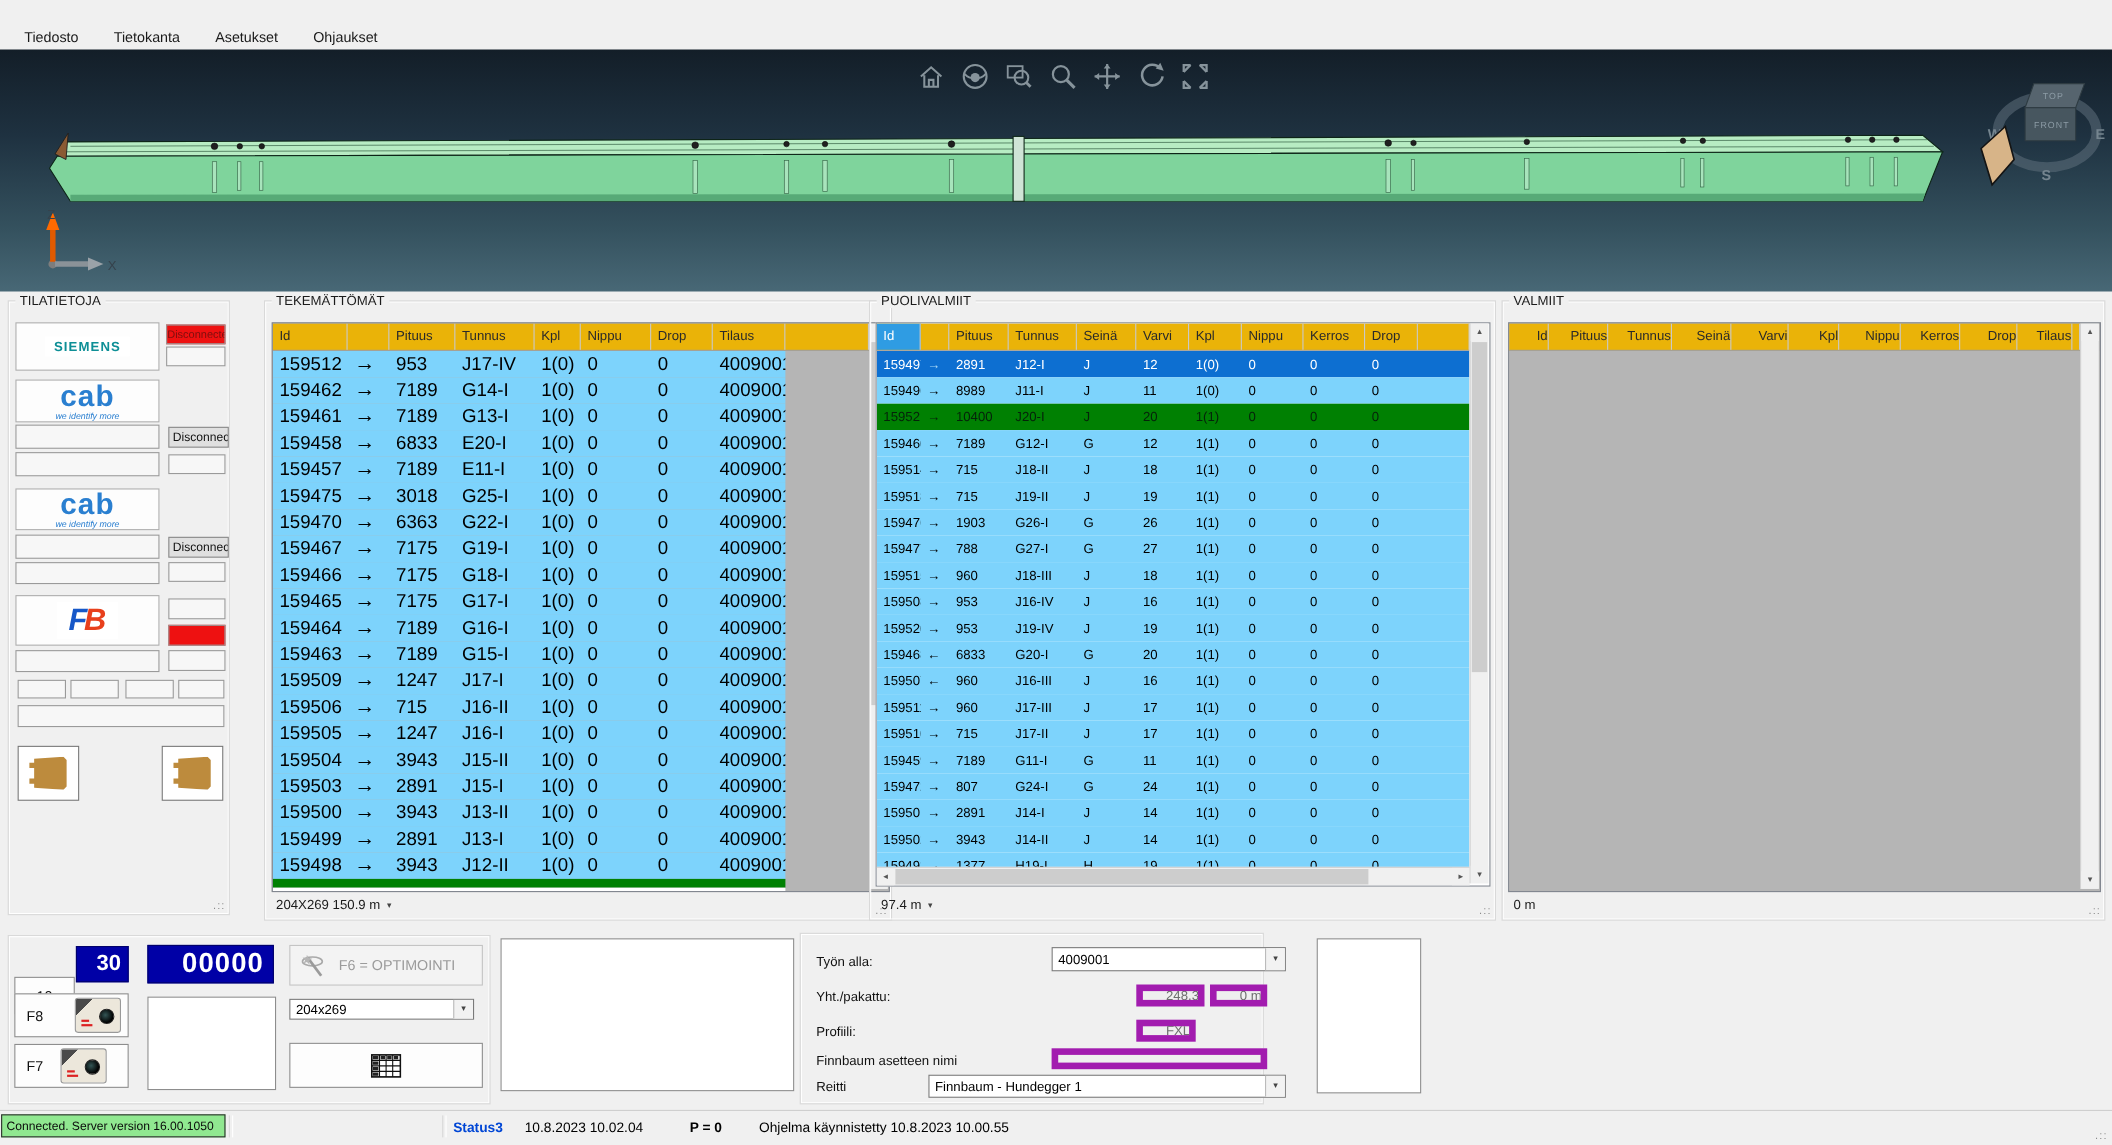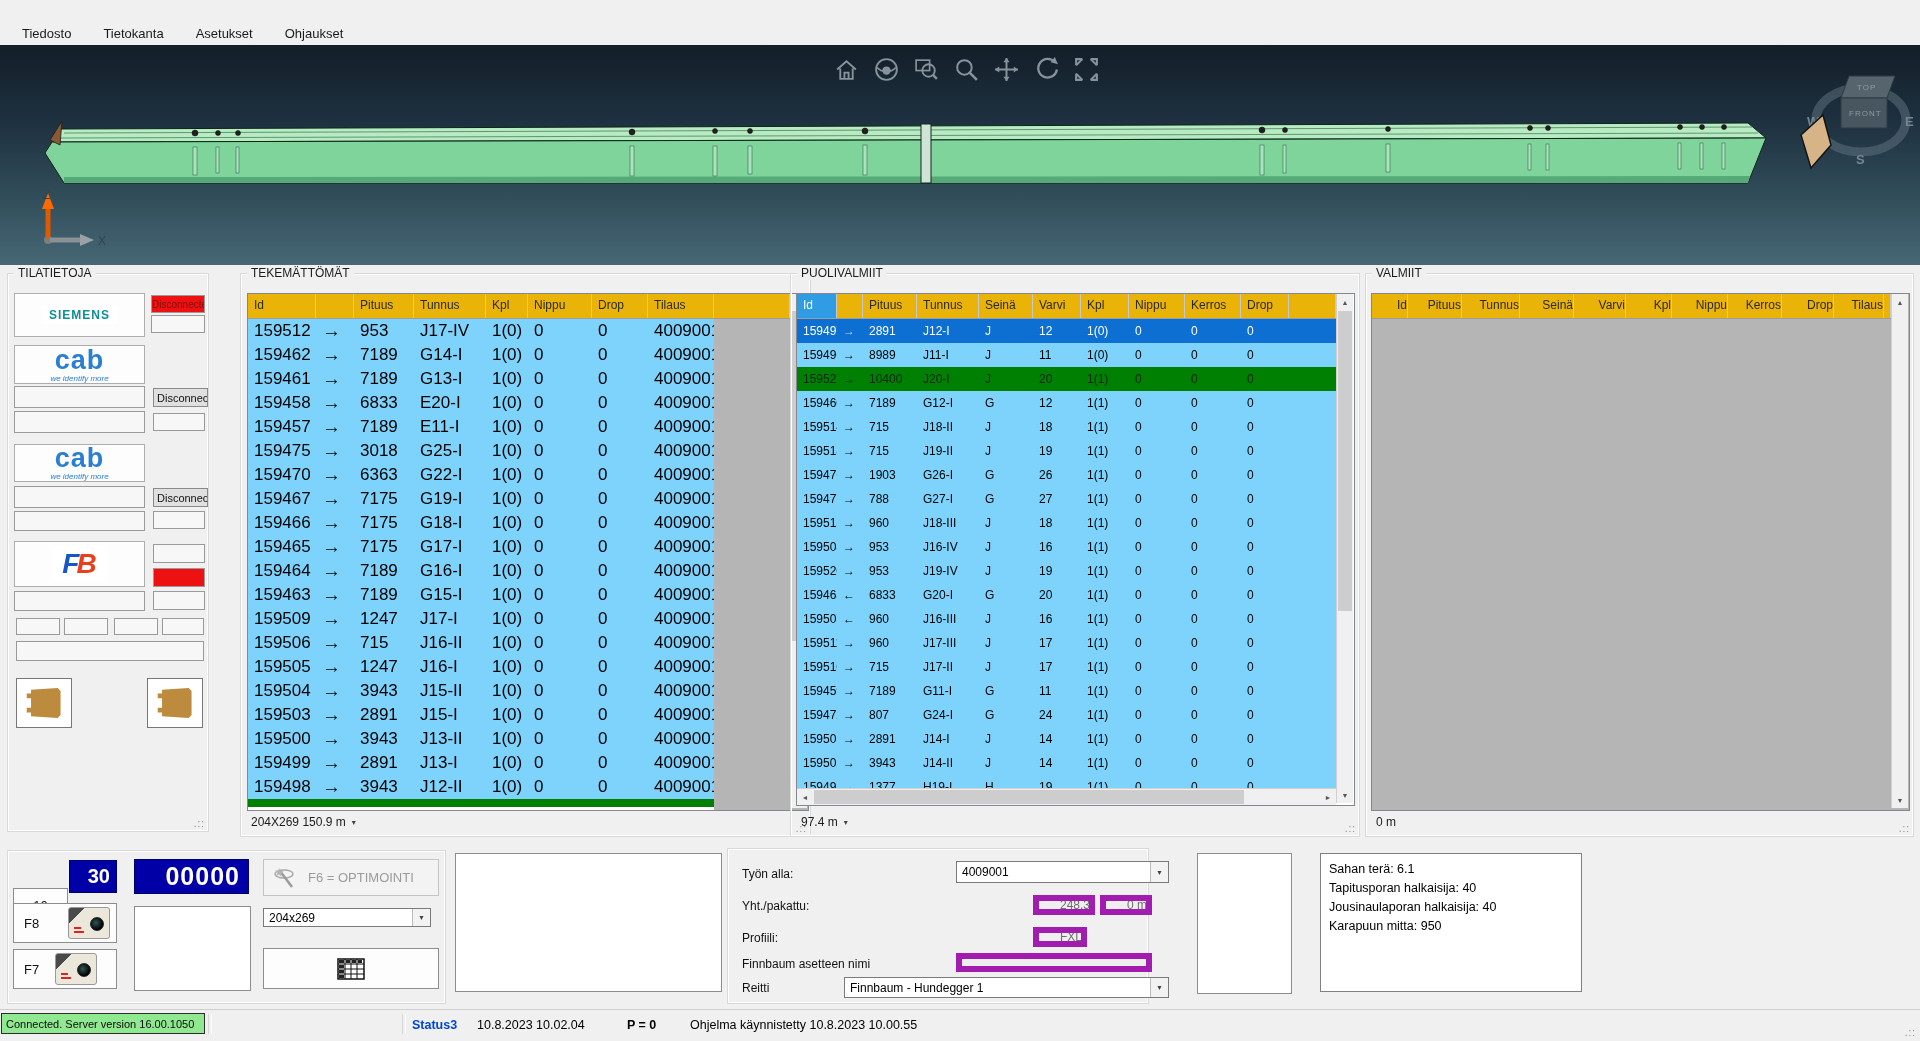--- a/index.html
+++ b/index.html
@@ -885,26 +885,20 @@
     <div class="dfield" style="left:228px;top:104px;width:196px;height:19px;"></div>
     <span class="flabel" style="left:14px;top:132px;">Reitti</span>
     <div class="combo" style="left:116px;top:128px;width:325px;height:21px;">
       <span class="ctext">Finnbaum - Hundegger 1</span>
       <span class="cbtn">▼</span>
     </div>
   </div>
 
   <div class="whitebox abs" style="left:1197px;top:853px;width:93px;height:139px;"></div>
 
-  <div id="info-panel" class="abs">
-      <div>Sahan terä: 6.1</div>
-      <div>Tapitusporan halkaisija: 40</div>
-      <div>Jousinaulaporan halkaisija: 40</div>
-      <div>Karapuun mitta: 950</div>
-    </div>
 
   <div id="statusbar" class="abs">
     <div id="conn-badge" class="abs">Connected. Server version 16.00.1050</div>
     <div class="sb-sep abs" style="left:208px;"></div>
     <div class="sb-sep abs" style="left:402px;"></div>
     <span class="sb-text abs" style="left:412px;color:#0046d5;font-weight:bold;">Status3</span>
     <span class="sb-text abs" style="left:477px;">10.8.2023 10.02.04</span>
     <span class="sb-text abs" style="left:627px;font-weight:bold;">P = 0</span>
     <span class="sb-text abs" style="left:690px;">Ohjelma käynnistetty 10.8.2023 10.00.55</span>
     <span class="grip" style="right:4px;bottom:4px;">.::</span>

